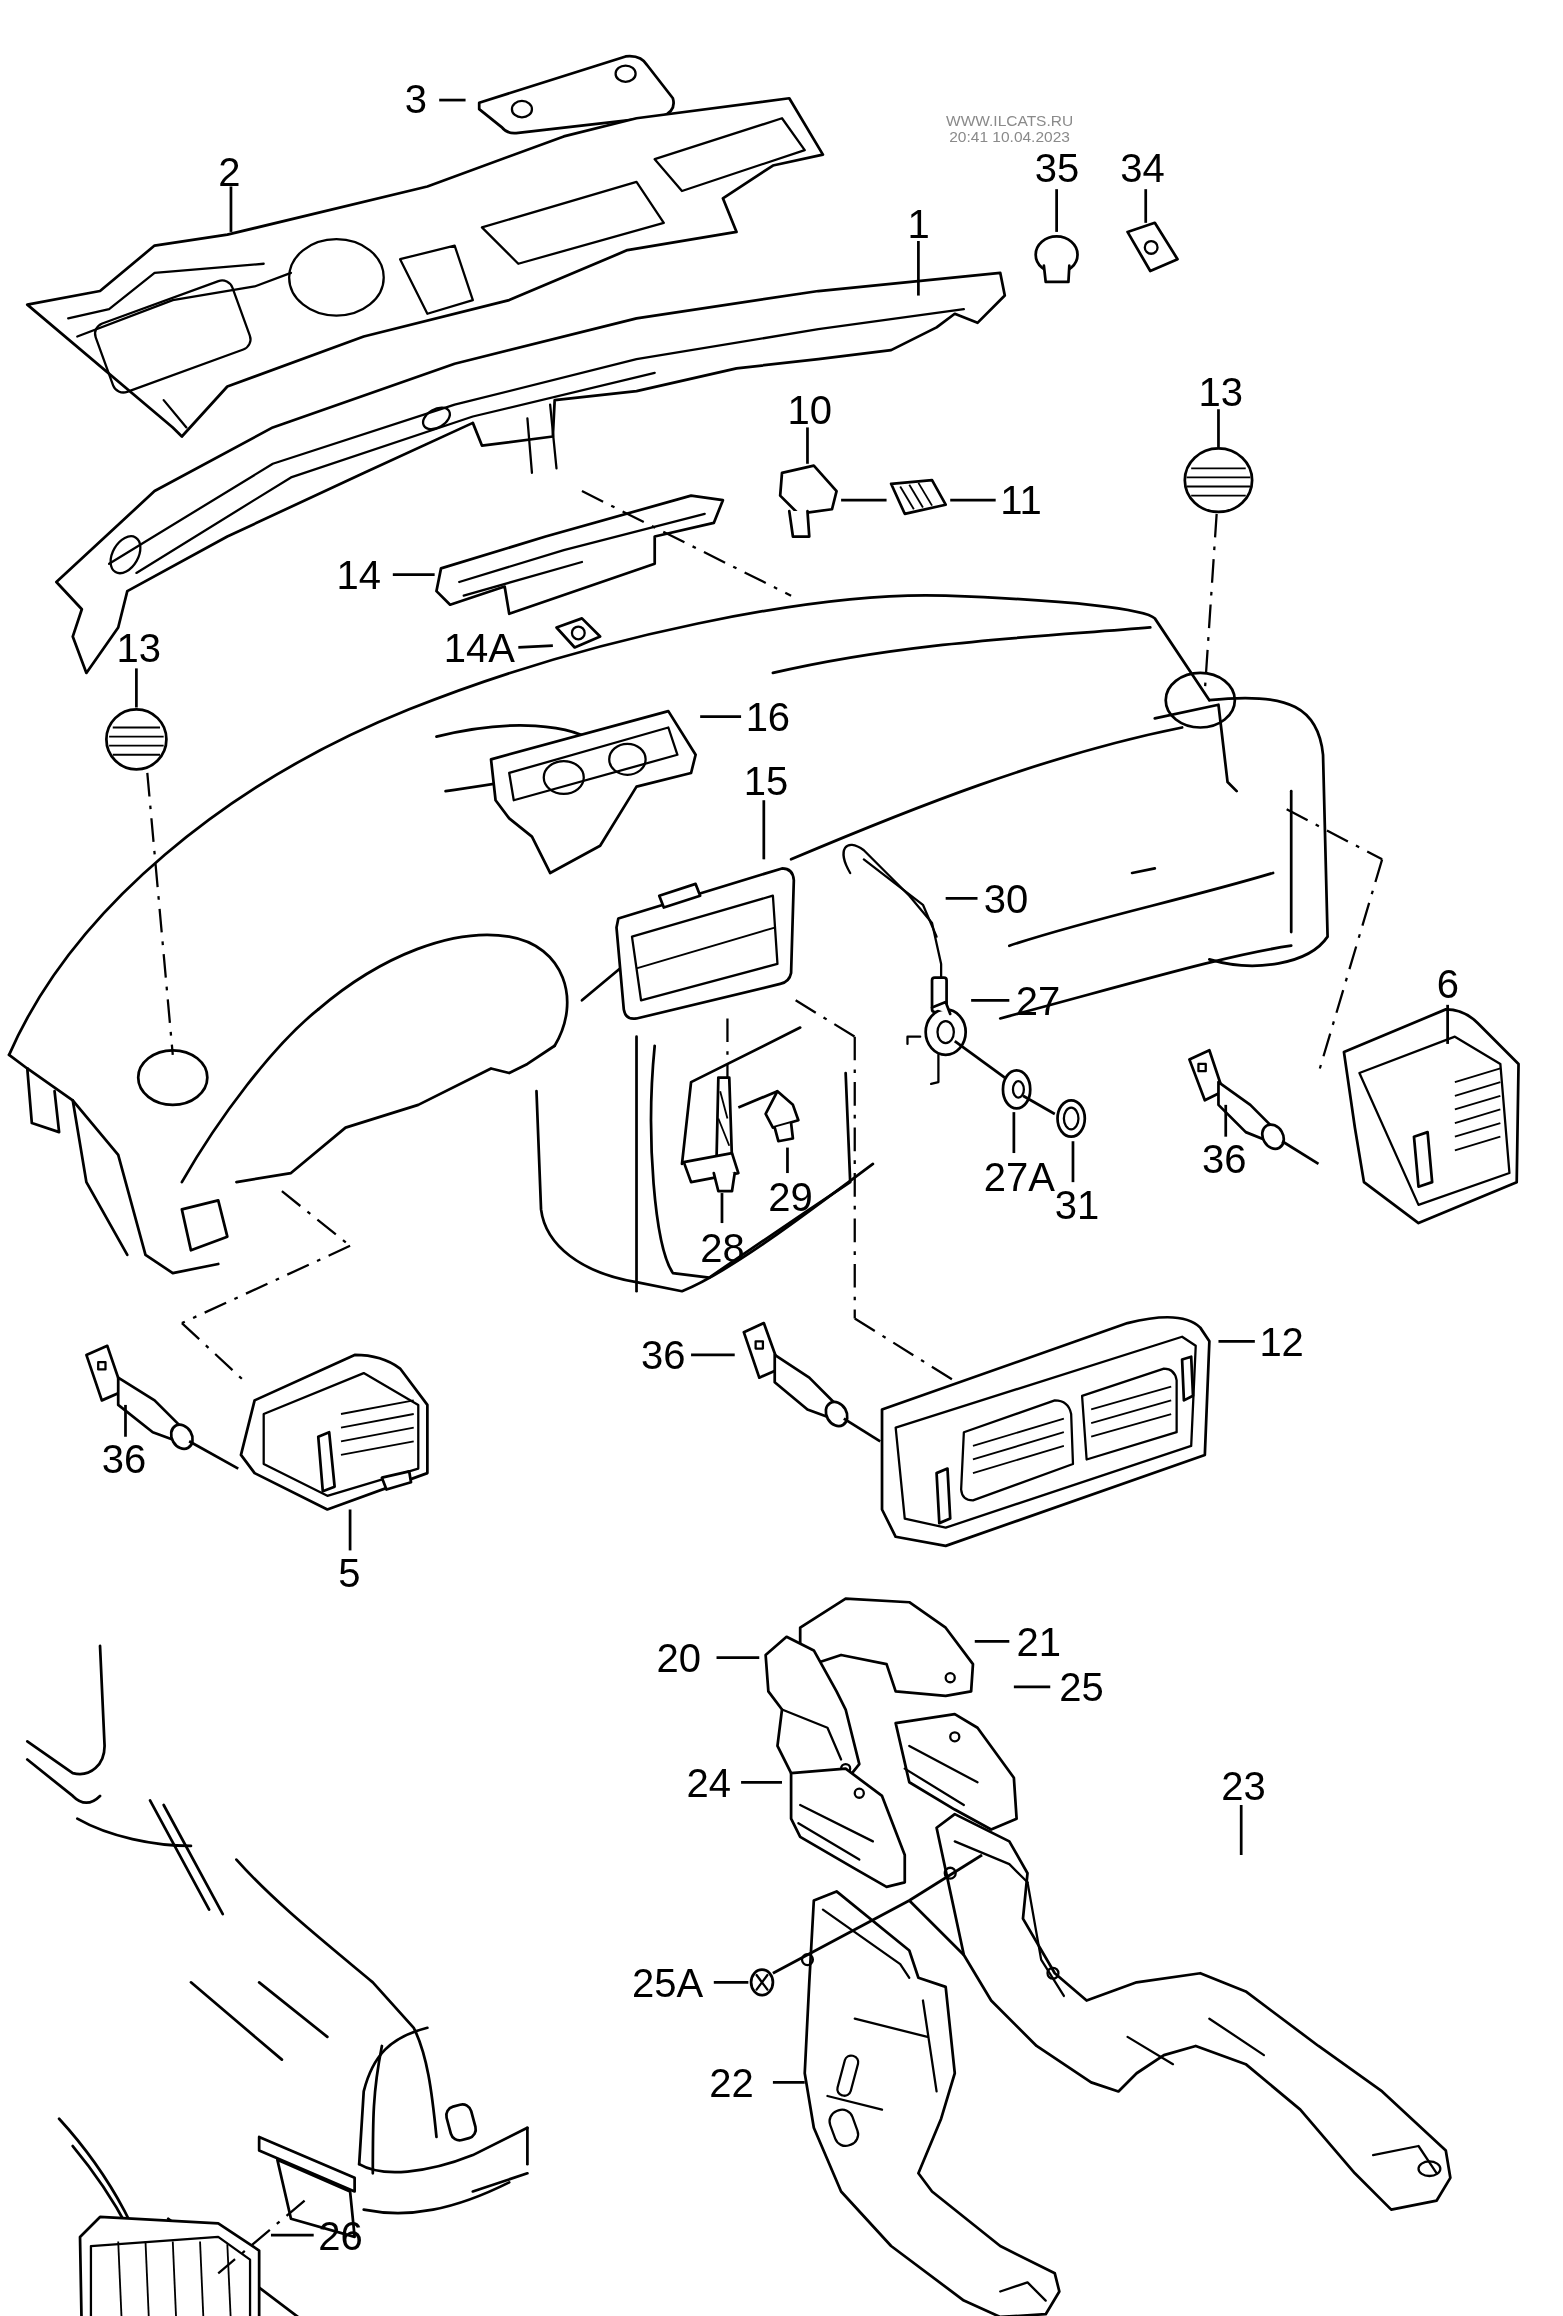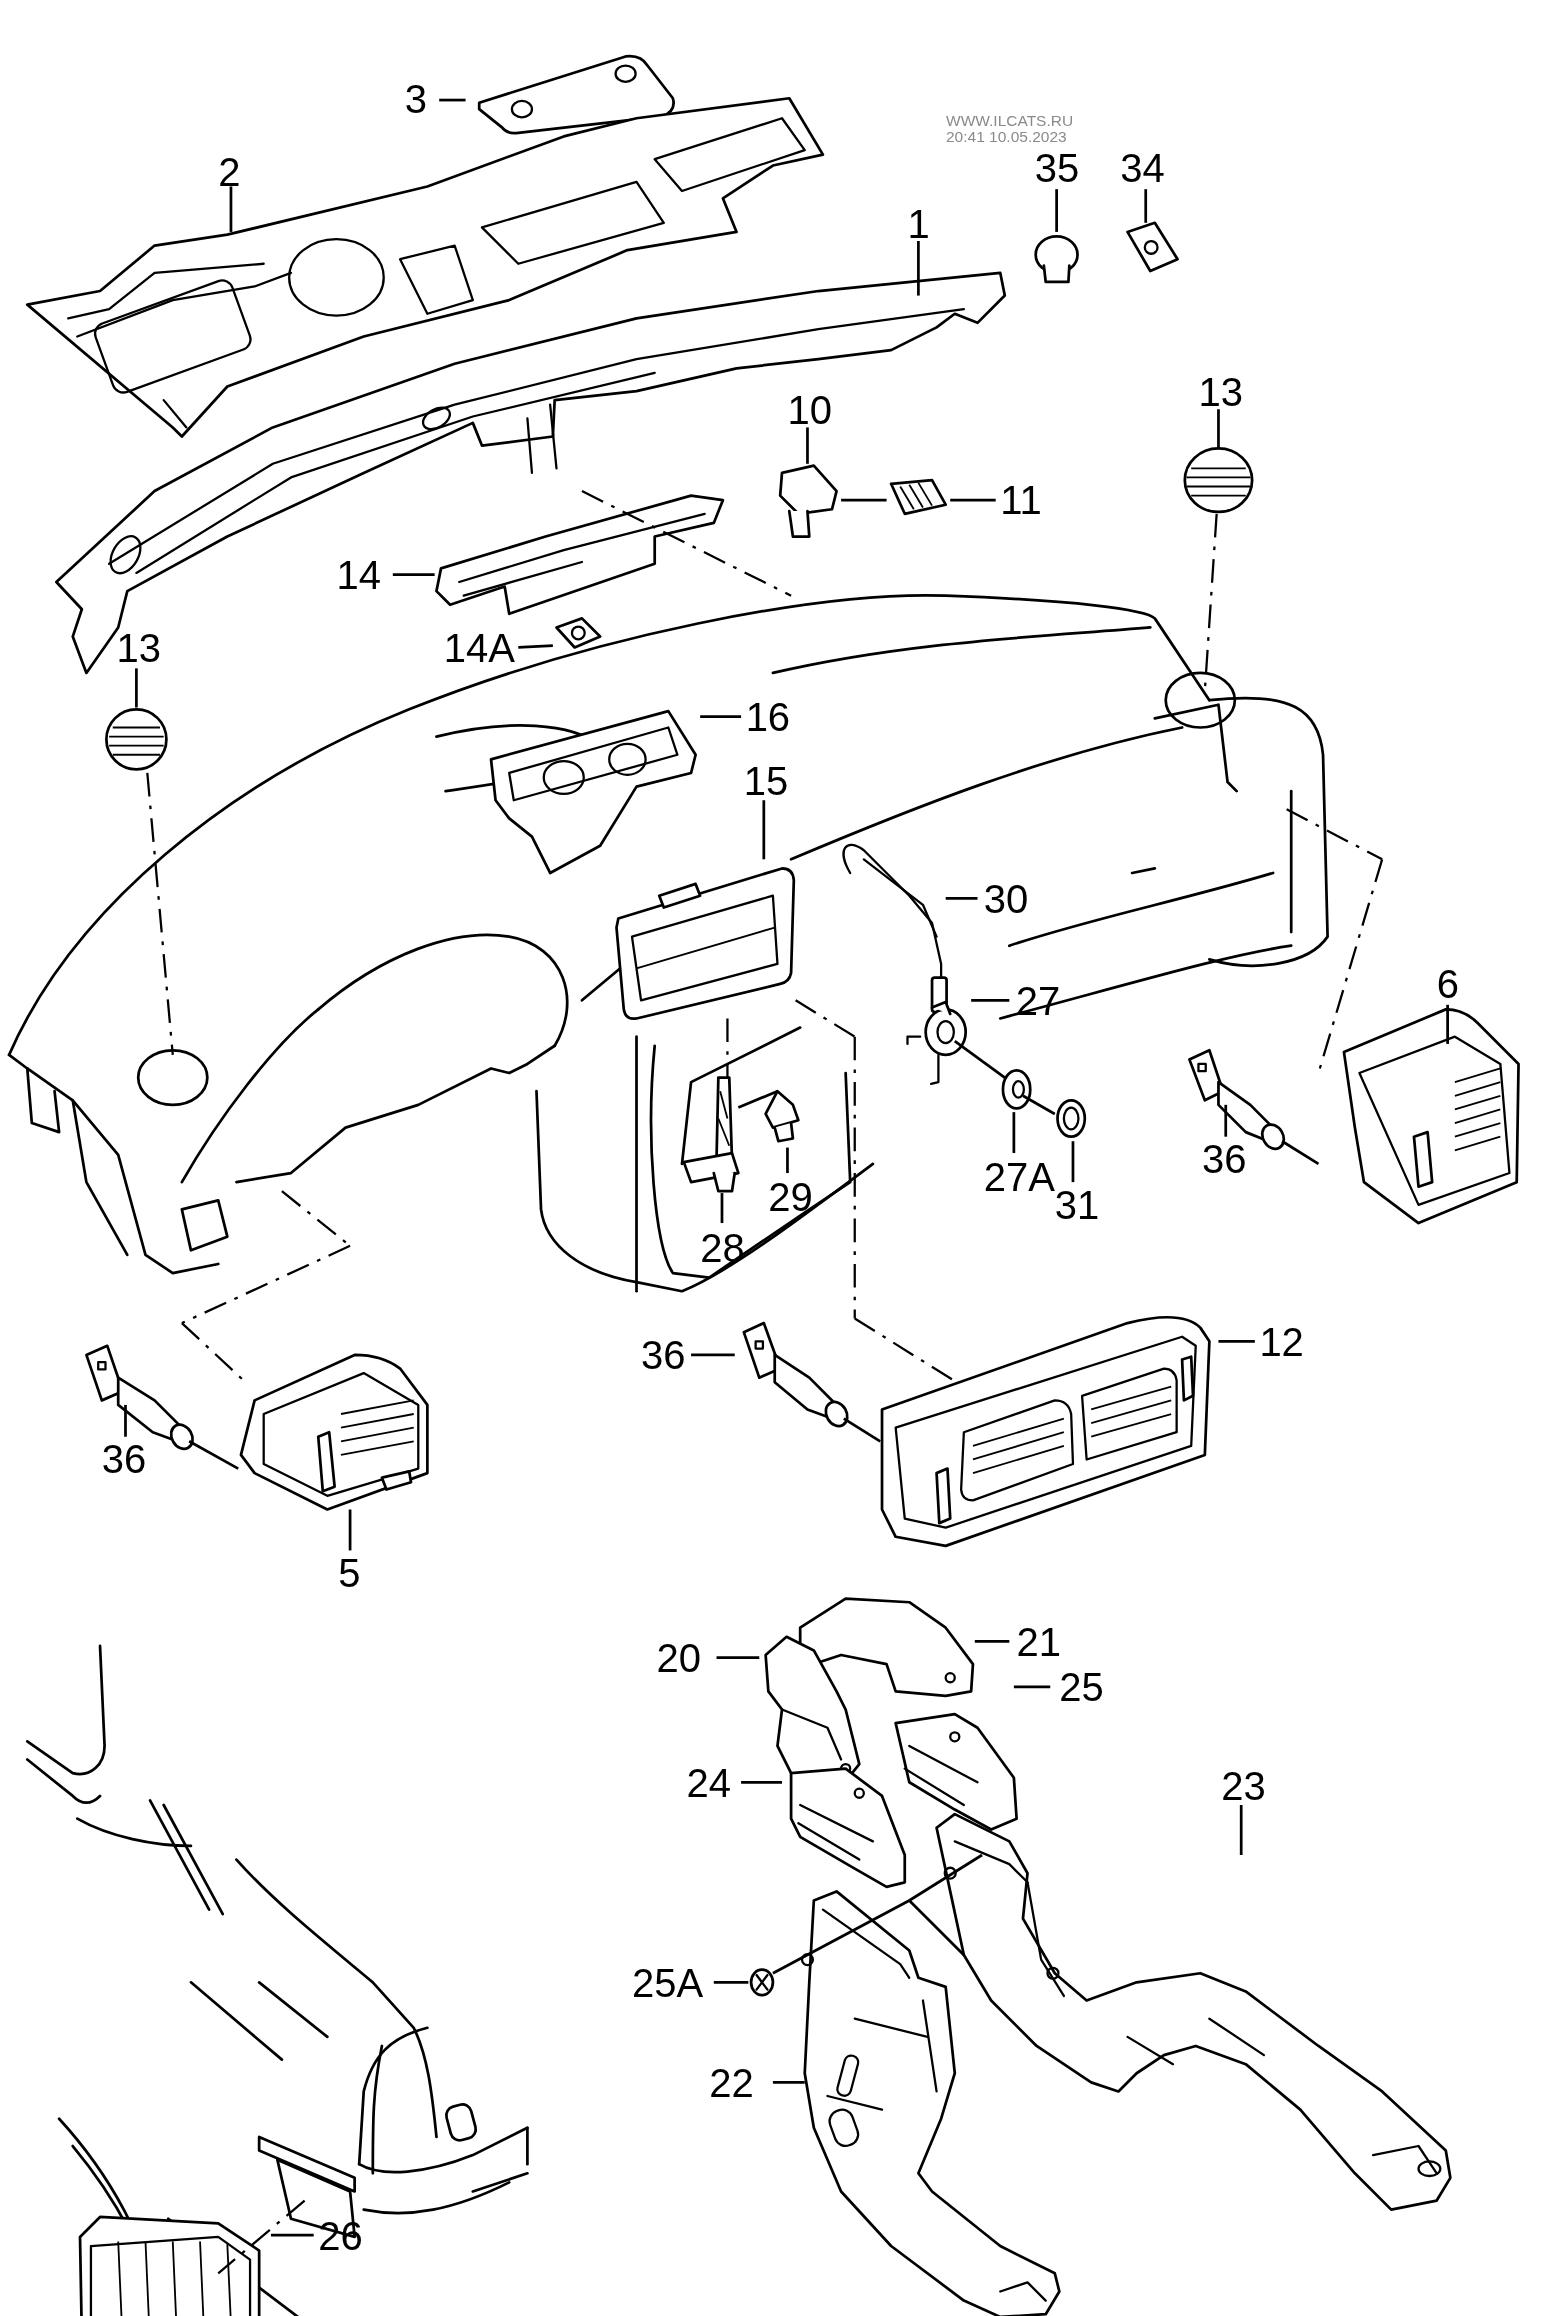--- a/index.html
+++ b/index.html
@@ -6,28 +6,28 @@
   body { width: 1564px; height: 2317px; overflow: hidden; position: relative; }
   #diagram { position: absolute; left: 0; top: 0; width: 1564px; height: 2317px; }
   .part { fill: #ffffff; stroke: #000000; stroke-width: 3; stroke-linejoin: round; stroke-linecap: round; }
   .part-thin { fill: none; stroke: #000000; stroke-width: 2.5; stroke-linecap: round; stroke-linejoin: round; }
   .body-line { fill: none; stroke: #000000; stroke-width: 3; stroke-linecap: round; stroke-linejoin: round; }
   .leader { stroke: #000000; stroke-width: 3; fill: none; }
   .dash { stroke: #000000; stroke-width: 2.5; fill: none; stroke-dasharray: 26 10 4 10; }
   .label { font-family: "Liberation Sans", sans-serif; font-size: 44px; fill: #000000; }
   .hatch { stroke: #000; stroke-width: 2; }
   .watermark { position: absolute; left: 946px; top: 113px; font-family: "Liberation Sans", sans-serif; font-size: 15.5px; line-height: 15.5px; color: #8a8a8a; }
-  .watermark div { white-space: nowrap; }
+  .watermark div { white-space: nowrap; text-align: center; }
 </style>
 </head>
 <body>
 
 <div class="watermark">
   <div>WWW.ILCATS.RU</div>
-  <div>20:41 10.05.2023</div>
+  <div>20:41 10.04.2023</div>
 </div>
 
 <svg id="diagram" viewBox="0 0 1720 2548" xmlns="http://www.w3.org/2000/svg">
 
   <g>
     <path class="part" d="M527,113 L688,62 Q705,60 712,72 L740,108 Q744,122 728,128 L570,146 Q558,148 552,140 L527,120 Z"></path>
     <ellipse class="part-thin" cx="574" cy="120" rx="11" ry="9"></ellipse>
     <ellipse class="part-thin" cx="688" cy="81" rx="11" ry="9"></ellipse>
   </g>
   <line class="leader" x1="483" y1="110" x2="512" y2="110"></line>

